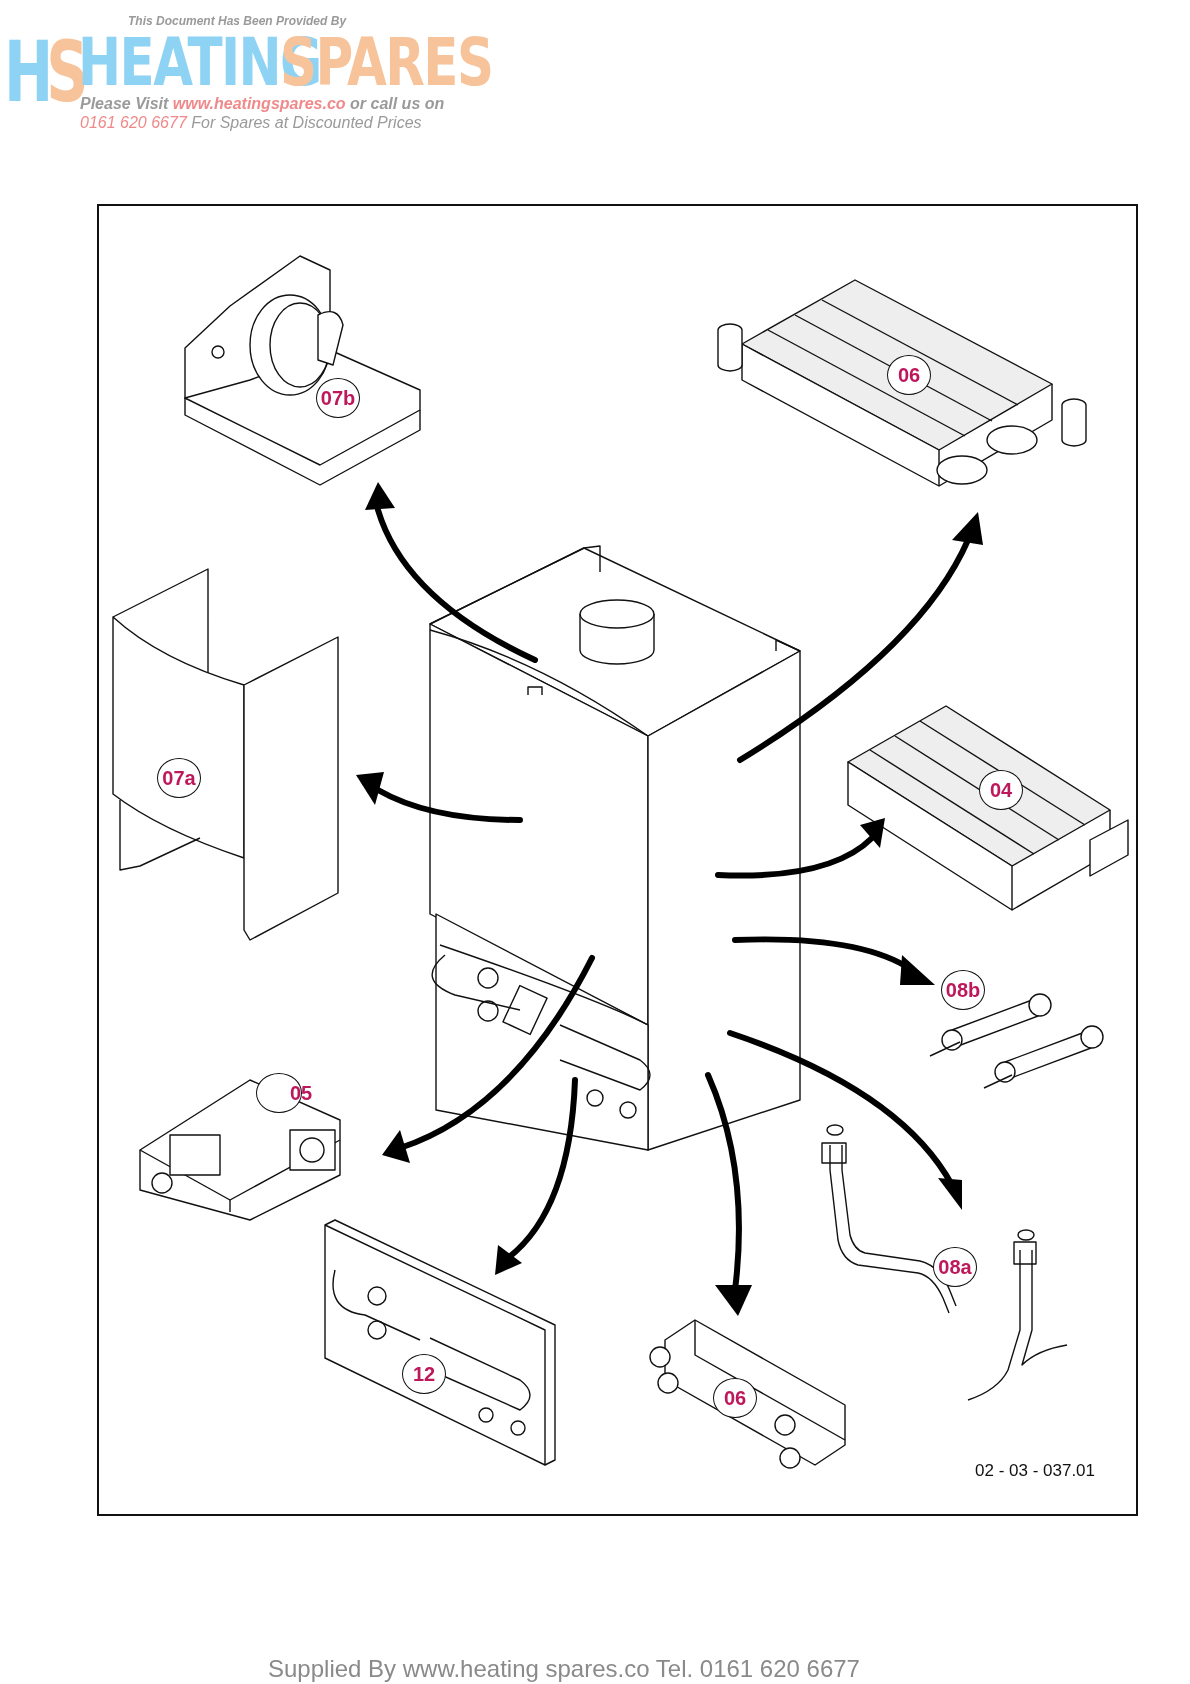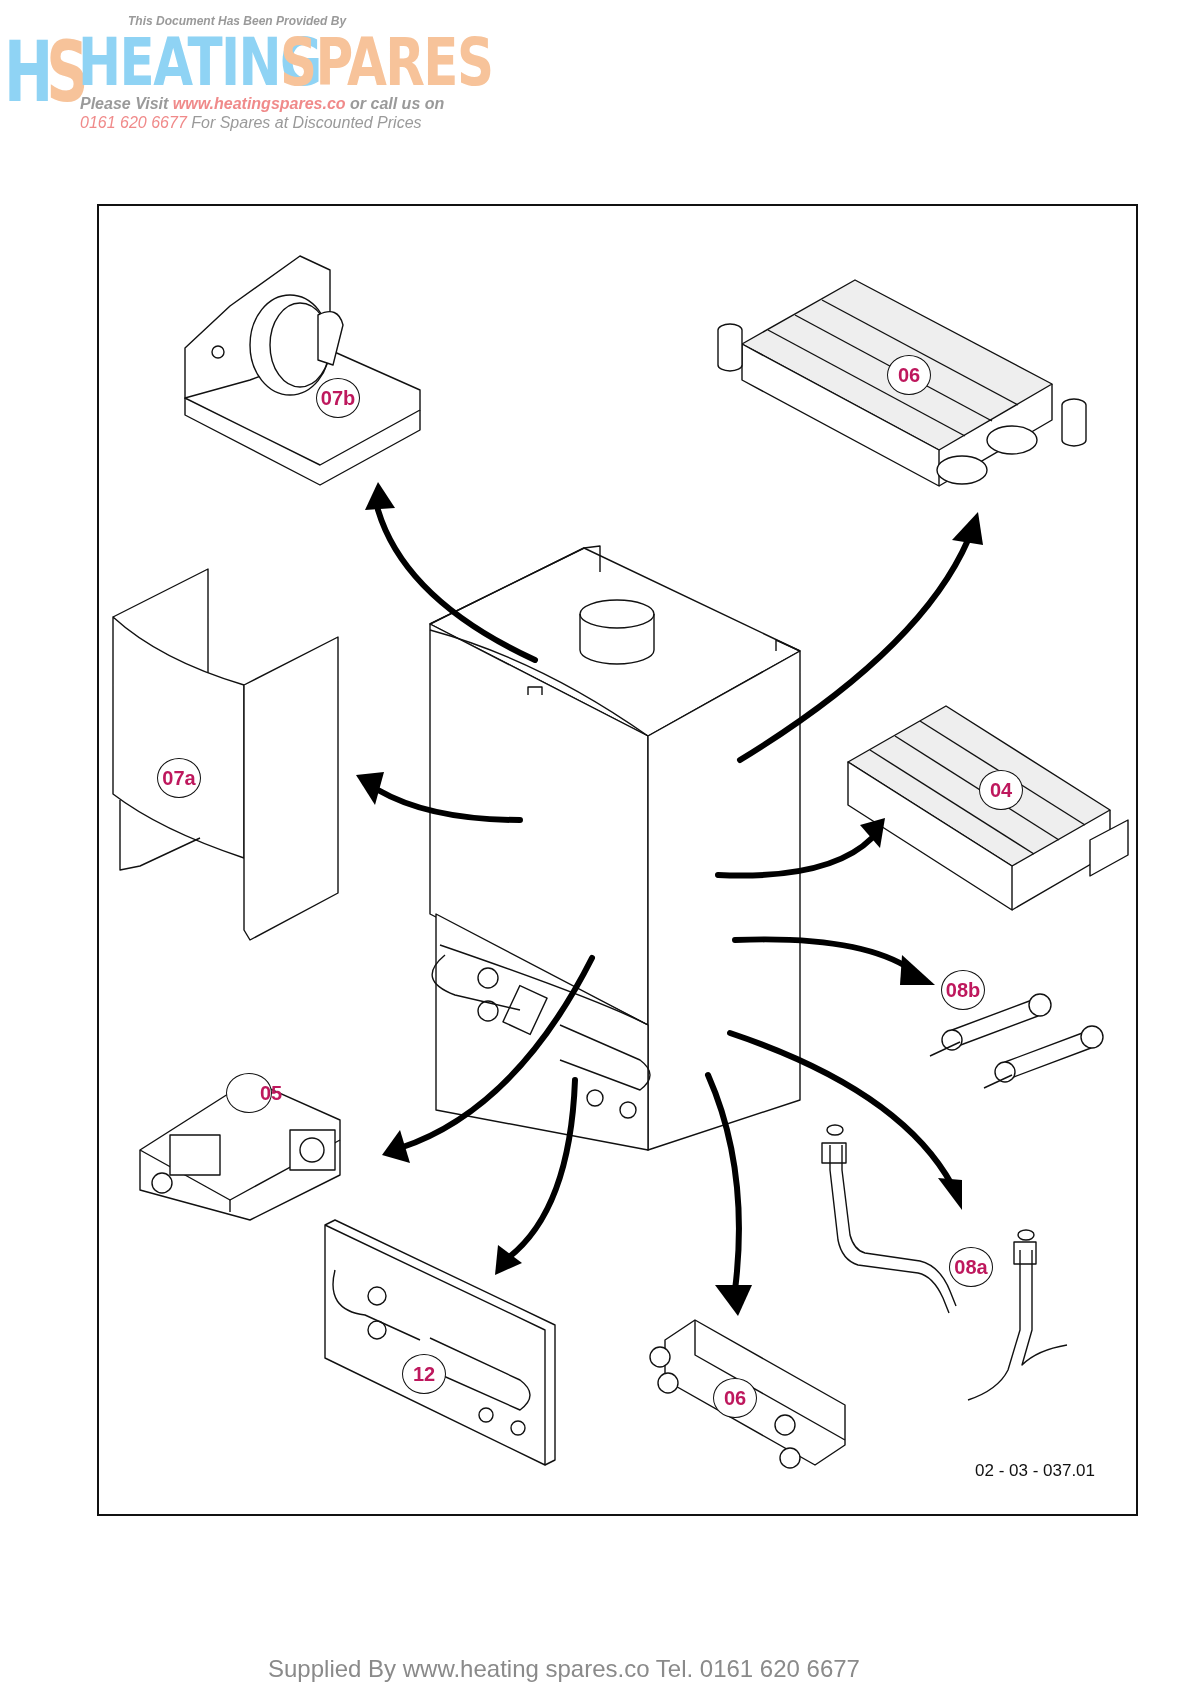--- a/index.html
+++ b/index.html
@@ -170,20 +170,20 @@
     <polygon points="715,1285 738,1316 752,1285"></polygon>
     <polygon points="938,1178 962,1210 962,1180"></polygon>
   </g>
 </svg>
 
 <div class="callout" style="left:316px;top:378px;">07b</div>
 <div class="callout" style="left:887px;top:355px;">06</div>
 <div class="callout" style="left:157px;top:758px;">07a</div>
 <div class="callout" style="left:979px;top:770px;">04</div>
 <div class="callout" style="left:941px;top:970px;">08b</div>
-<div class="callout" style="left:226px;top:1073px;padding-left:44px;">05</div>
+<div class="callout" style="left:256px;top:1073px;padding-left:44px;">05</div>
 <div class="callout" style="left:402px;top:1354px;">12</div>
 <div class="callout" style="left:713px;top:1378px;">06</div>
-<div class="callout" style="left:933px;top:1247px;margin-left:16px;">08a</div>
+<div class="callout" style="left:933px;top:1247px;">08a</div>
 
 <div class="ref">02 - 03 - 037.01</div>
 
 <div class="footer">Supplied By www.heating spares.co  Tel. 0161 620 6677</div>
 
 </body></html>

